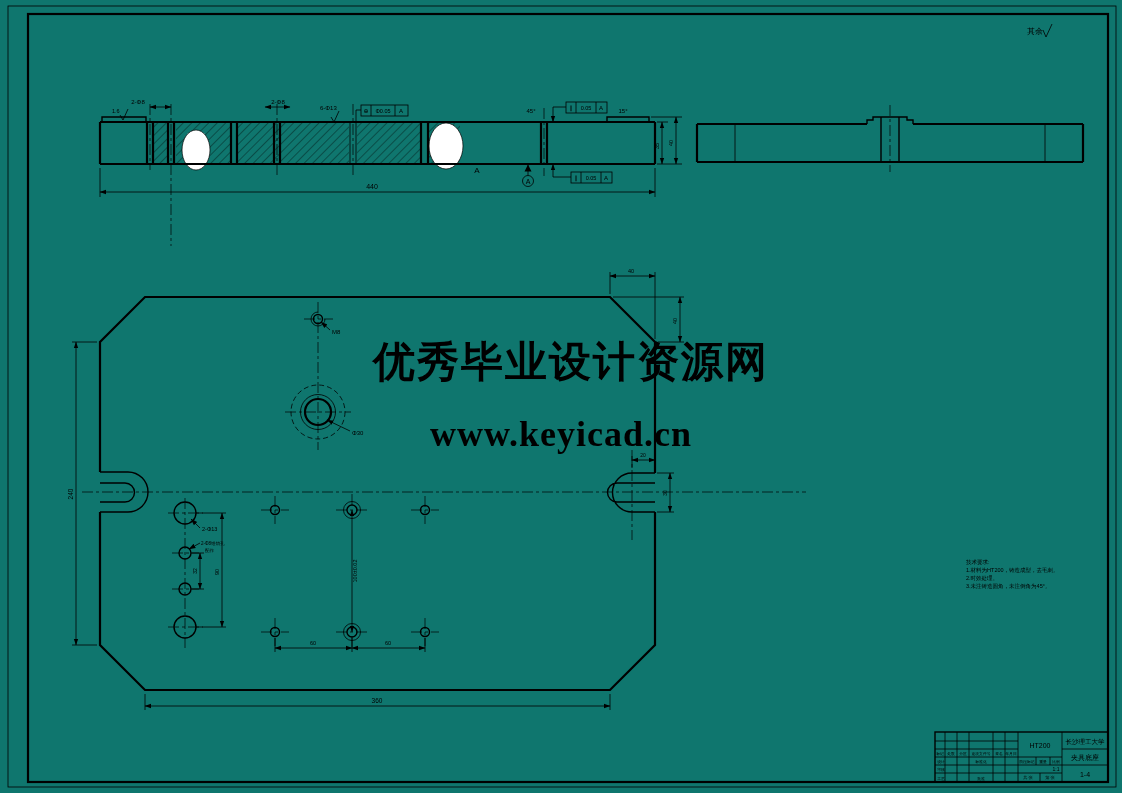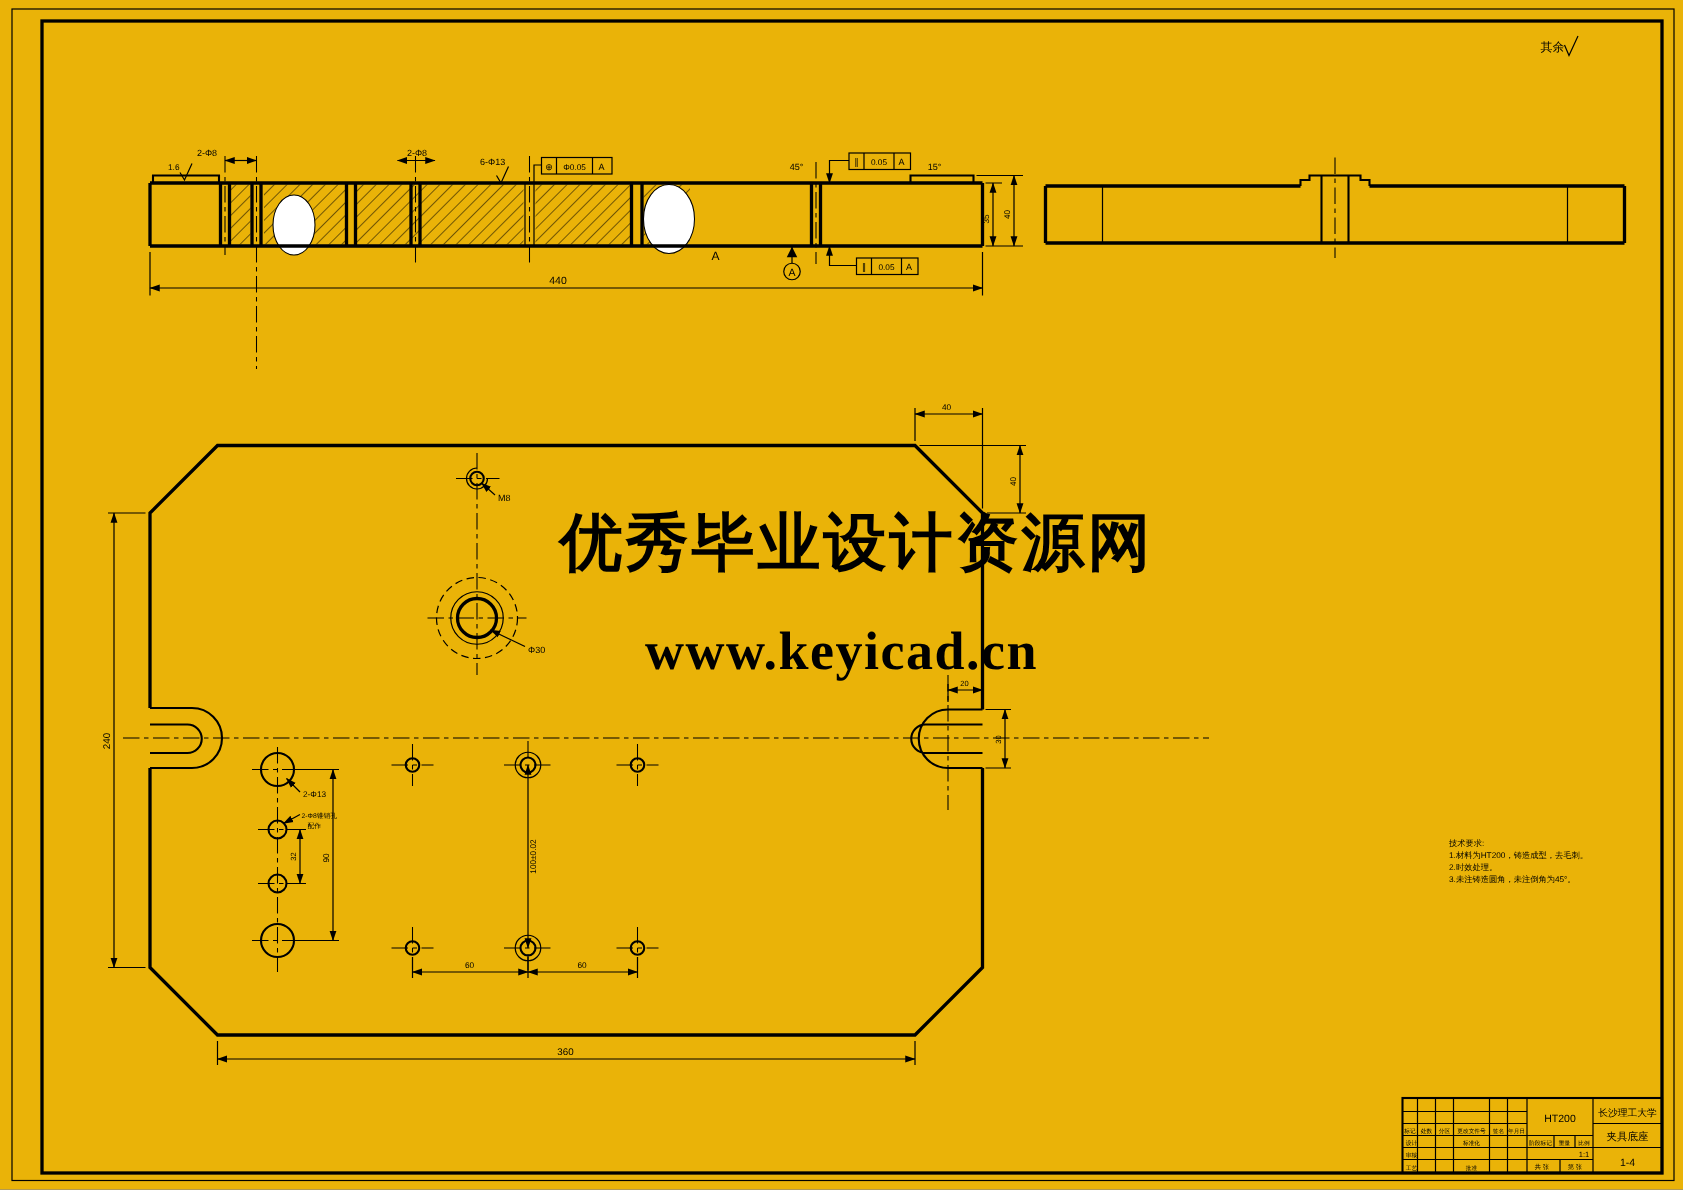--- a/index.html
+++ b/index.html
@@ -1,16 +1,16 @@
 <!DOCTYPE html>
 <html><head>
 <meta charset="utf-8">
 <style>
   html,body{margin:0;padding:0;background:#888;}
-  .page{position:relative;width:1122px;height:793px;background:#eab308;overflow:hidden;}
+  .page{position:relative;width:1122px;height:793px;background:#0f766e;overflow:hidden;}
   svg{position:absolute;left:0;top:0;}
   text{font-family:"Liberation Sans","DejaVu Sans",sans-serif;fill:#000;stroke:none;}
   .wm{font-family:"Liberation Serif","DejaVu Serif",serif;font-weight:bold;}
   .cl{stroke:#000;stroke-width:0.7;fill:none;stroke-dasharray:11 3 3 3;}
   .thin{stroke:#000;stroke-width:0.8;fill:none;}
   .med{stroke:#000;stroke-width:1.4;fill:none;}
   .bold{stroke:#000;stroke-width:2.2;fill:none;}
 </style>
 </head>
 <body>

